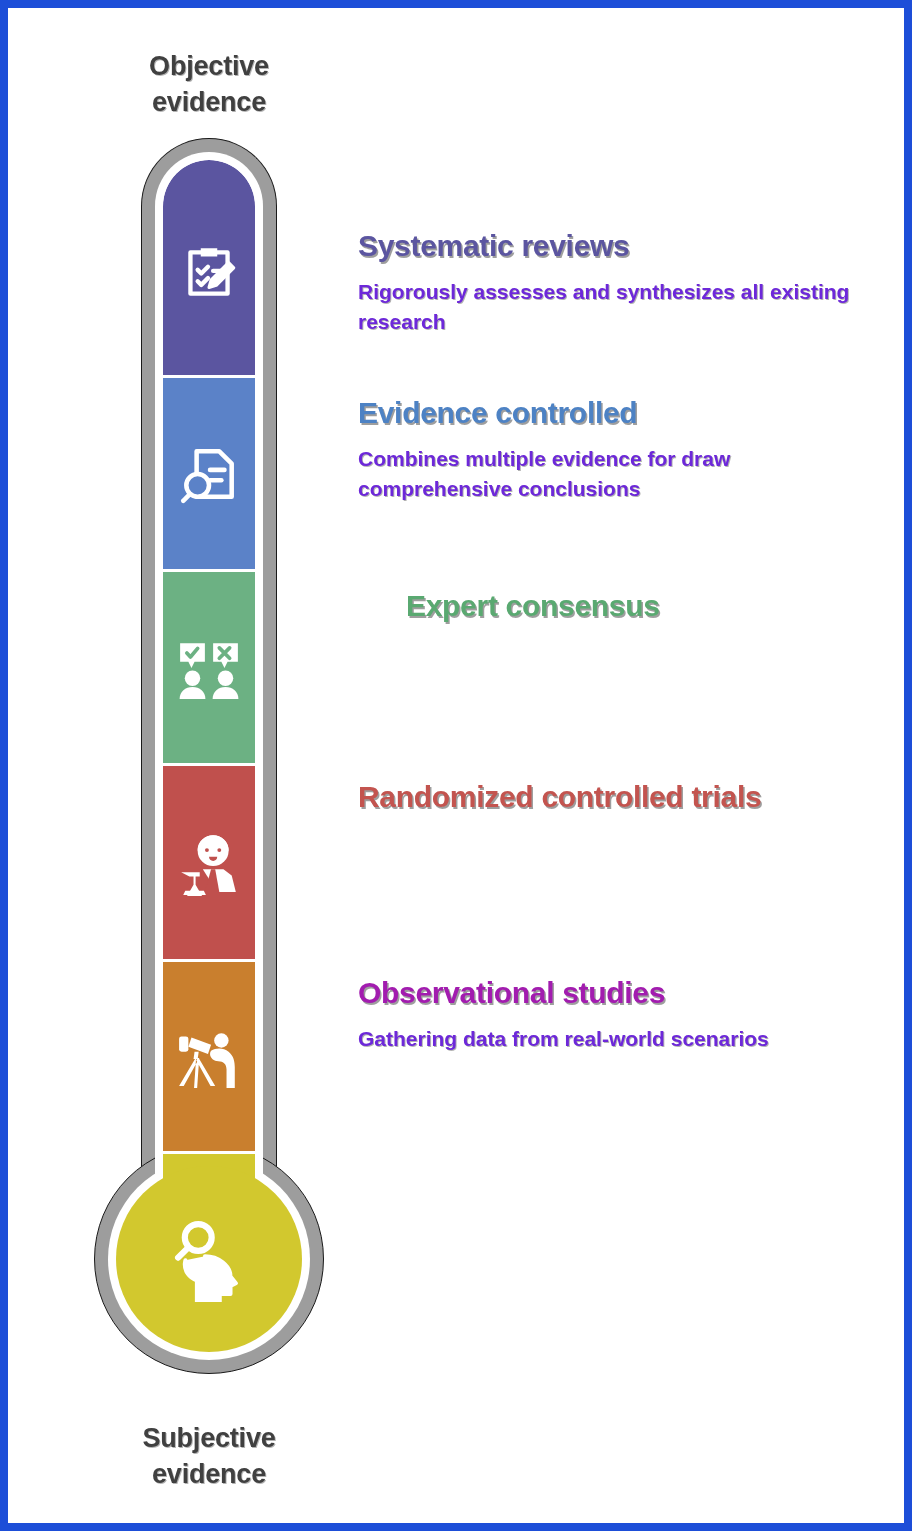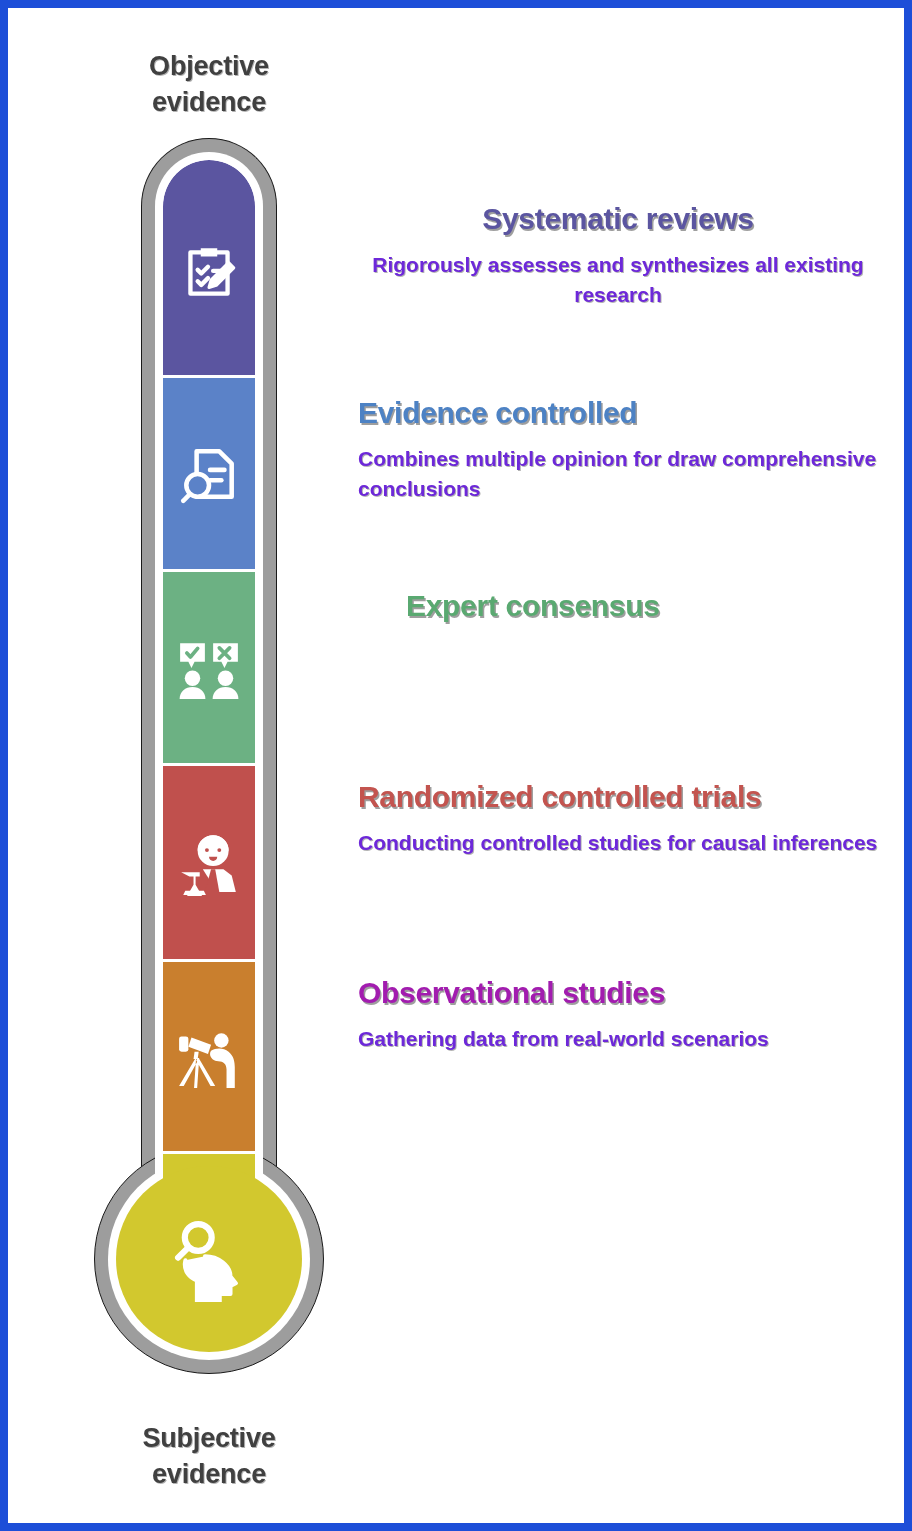--- a/index.html
+++ b/index.html
@@ -160,21 +160,21 @@
     text-shadow: 1.5px 1.5px 0 rgba(0,0,0,0.38);
   }
   .entry-desc {
     font-size: 21px;
     font-weight: bold;
     line-height: 1.45;
     color: #6d28d9;
     margin: 0;
     text-shadow: 1px 1px 0 rgba(0,0,0,0.30);
   }
-  #entry-0 { top: 194px; text-align: center; }
+  #entry-0 { top: 221px; }
   #entry-1 { top: 388px; }
   #entry-2 { top: 581px; margin-left: 48px; }
   #entry-3 { top: 772px; }
   #entry-4 { top: 968px; }
   #entry-5 { top: 1155px; }
 </style>
 </head>
 <body>
 
 <div class="page">
@@ -282,30 +282,29 @@
 
   <div class="entries">
 
     <div class="entry" id="entry-0">
       <p class="entry-title" style="color:#5b55a0;">Systematic reviews</p>
       <p class="entry-desc">Rigorously assesses and synthesizes all existing research</p>
     </div>
 
     <div class="entry" id="entry-1">
       <p class="entry-title" style="color:#4d82c4;">Evidence controlled</p>
-      <p class="entry-desc">Combines multiple opinion for draw comprehensive conclusions</p>
+      <p class="entry-desc">Combines multiple evidence for draw comprehensive conclusions</p>
     </div>
 
     <div class="entry" id="entry-2">
       <p class="entry-title" style="color:#5aa971;">Expert consensus</p>
     </div>
 
     <div class="entry" id="entry-3">
       <p class="entry-title" style="color:#c3544f;">Randomized controlled trials</p>
-      <p class="entry-desc">Conducting controlled studies for causal inferences</p>
     </div>
 
     <div class="entry" id="entry-4">
       <p class="entry-title" style="color:#a21caf;">Observational studies</p>
       <p class="entry-desc">Gathering data from real-world scenarios</p>
     </div>
 
 
   </div>
 </div>

